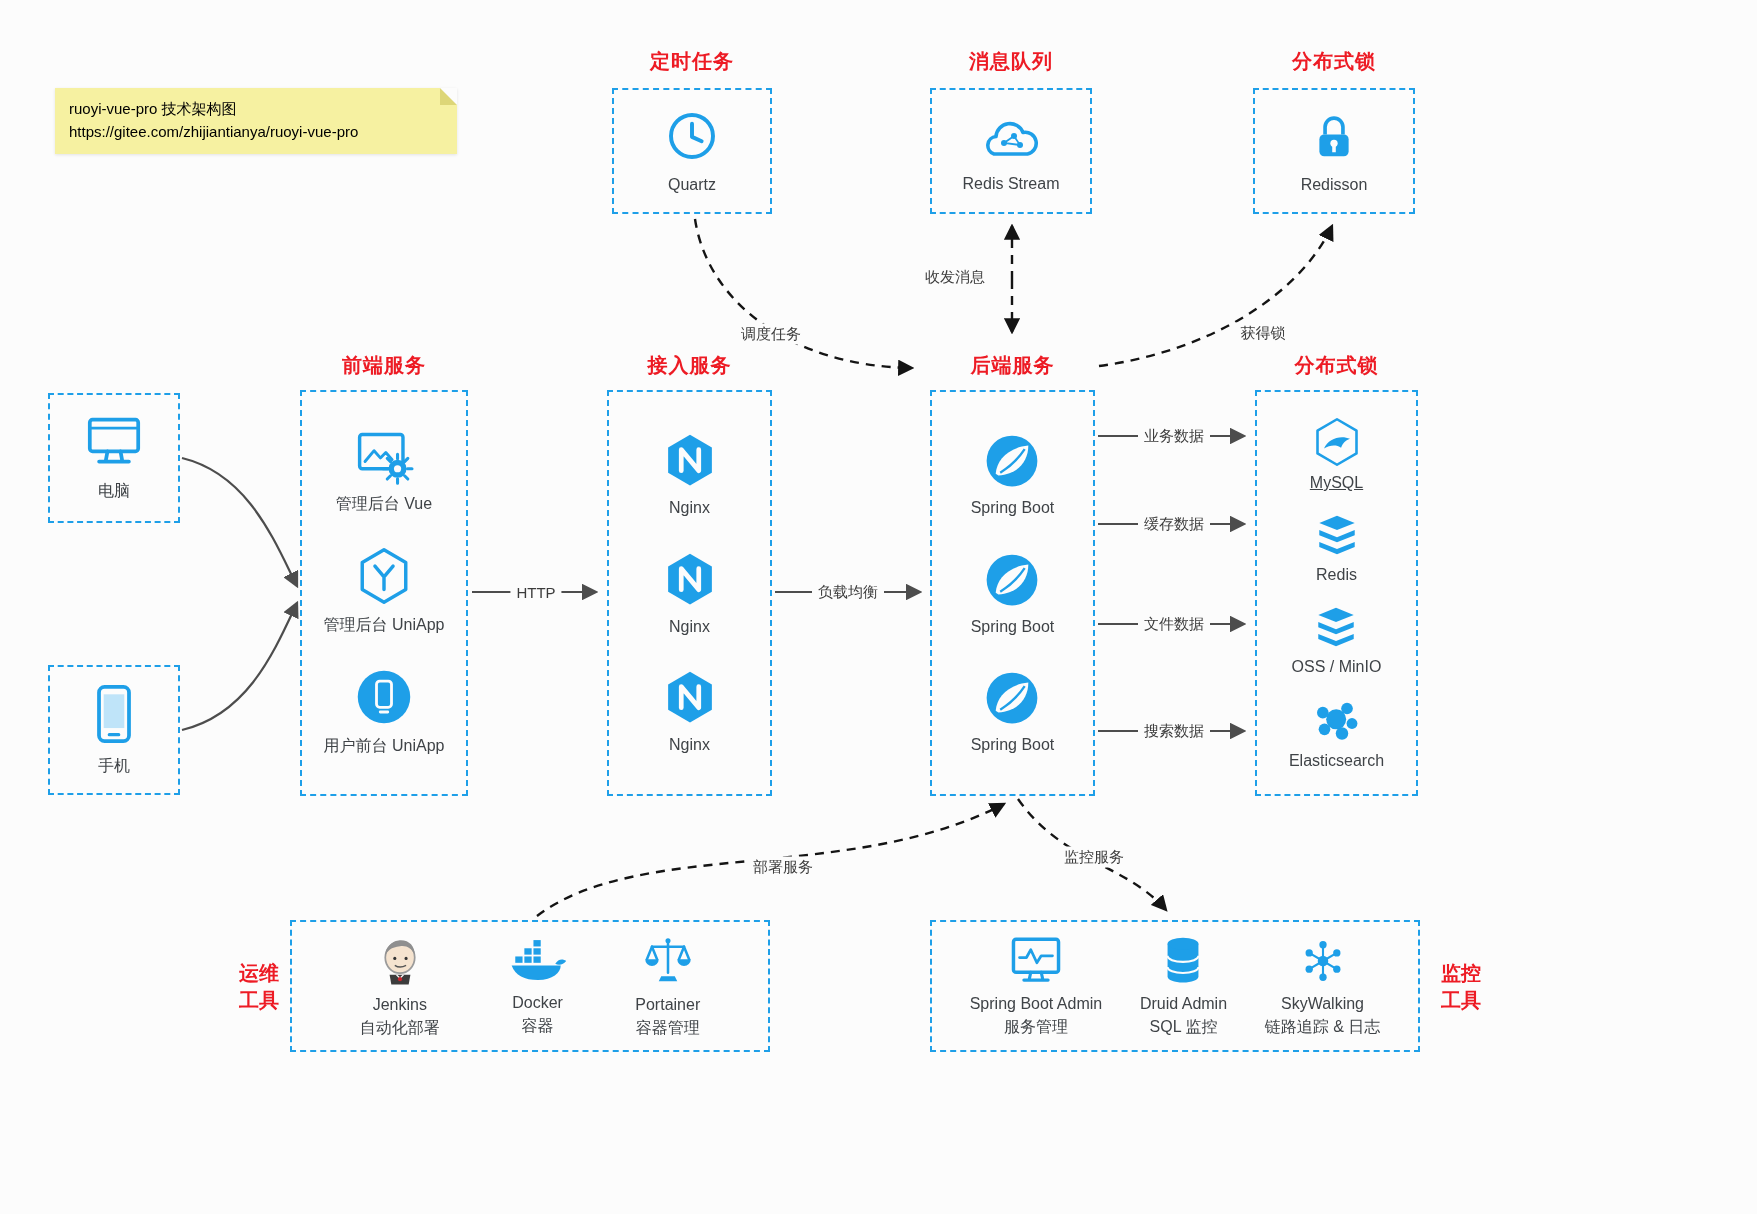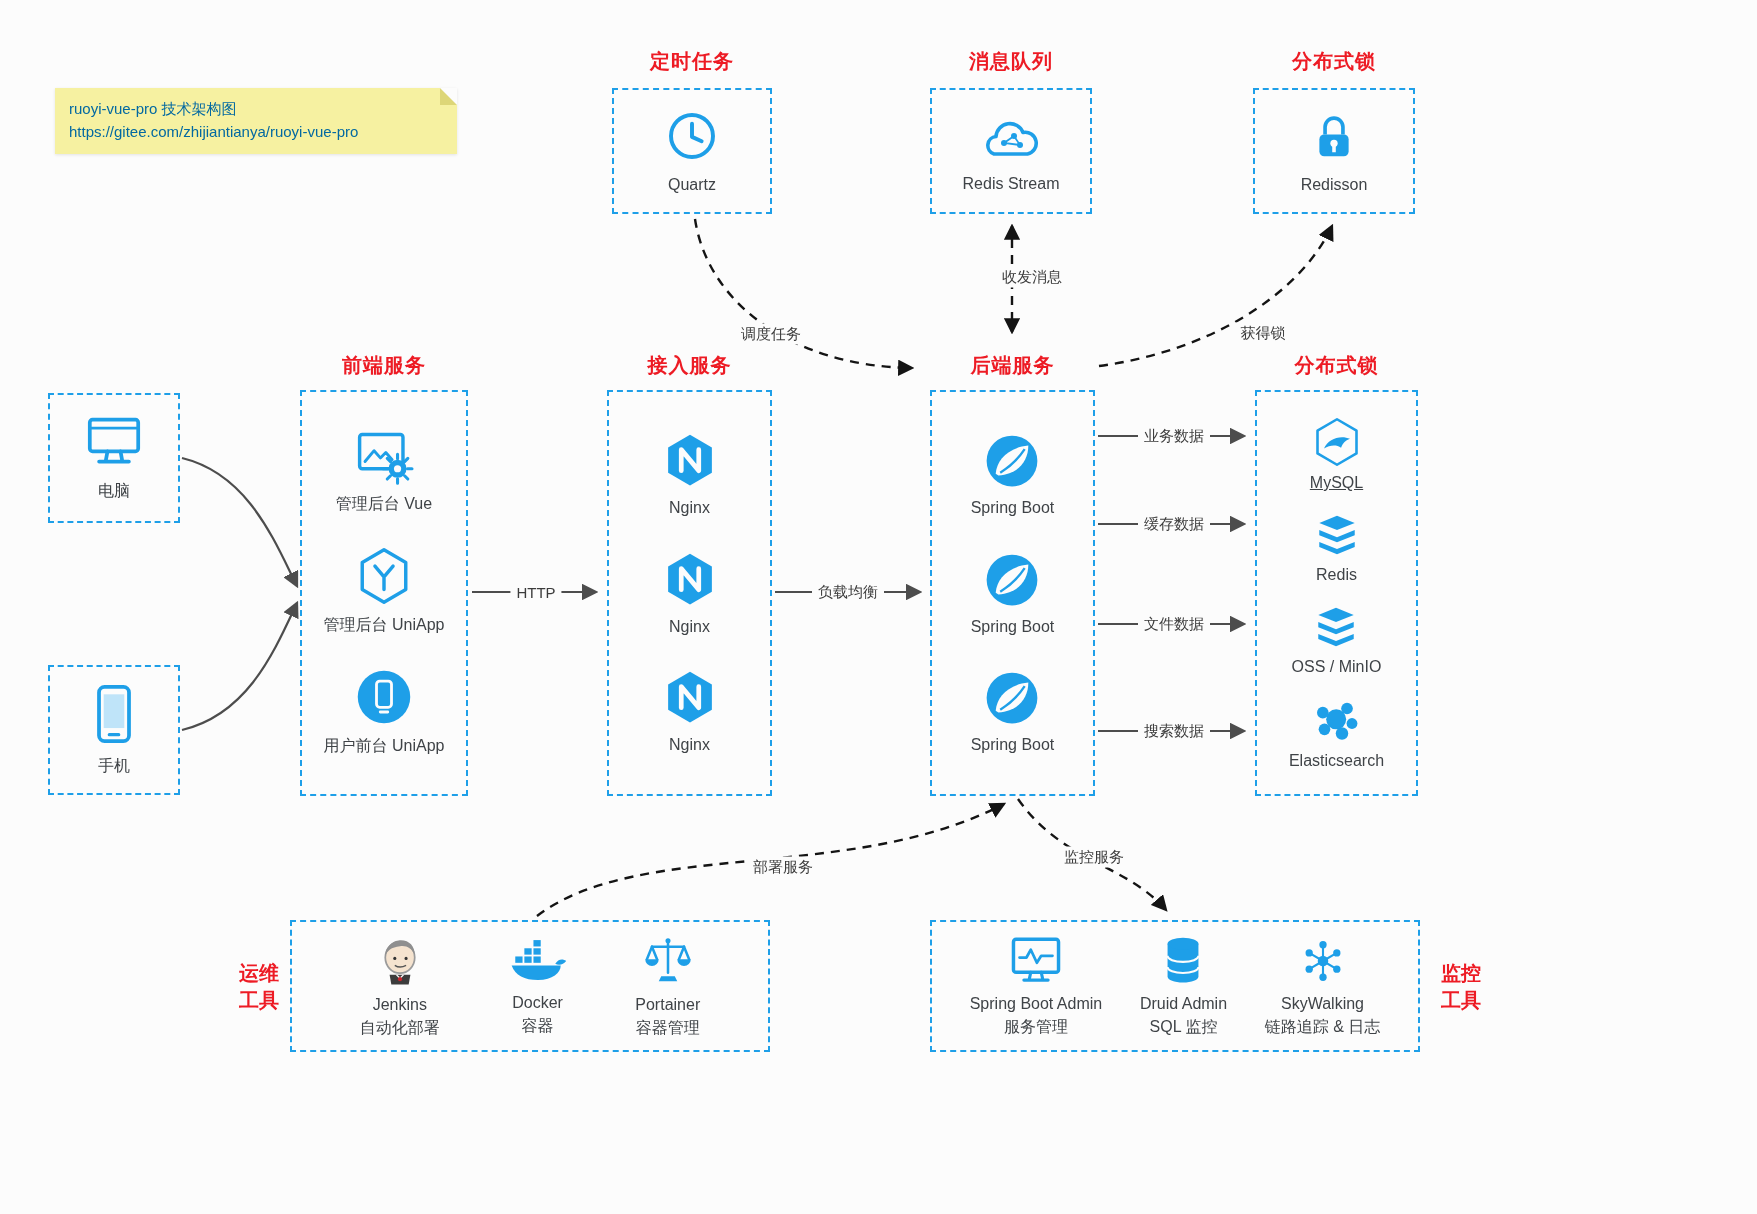--- a/index.html
+++ b/index.html
@@ -24,21 +24,21 @@
   .svc-title { position: absolute; text-align: center; color: #ed1b24; font-size: 20px; font-weight: bold; letter-spacing: 1px; white-space: nowrap; }
   .side-title { position: absolute; text-align: center; color: #ed1b24; font-size: 20px; font-weight: bold; line-height: 1.35; }
   .item-label { font-size: 16px; color: #3f4347; white-space: nowrap; }
   .tool-name, .tool-desc { font-size: 16px; line-height: 1.3; white-space: nowrap; color: #3f4347; }
 
   .edge-label { position: absolute; transform: translate(-50%, -50%); background: #fcfcfc; padding: 1px 6px; font-size: 15px; color: #3c3c3c; white-space: nowrap; }
 
   .note {
     position: absolute; left: 55px; top: 88px; width: 402px; height: 66px;
     background: #f6f1a1; padding: 9px 14px; font-size: 15px; line-height: 1.55;
-    color: #0369a1; box-shadow: 0 1px 3px rgba(0,0,0,.10);
+    color: #000000; box-shadow: 0 1px 3px rgba(0,0,0,.10);
   }
   .note::after {
     content: ""; position: absolute; right: 0; top: 0;
     border-width: 0 17px 17px 0; border-style: solid;
     border-color: #fcfcfc #fcfcfc #ddd677 #ddd677;
   }
   .icon { display: inline-flex; }
   .icon svg { display: block; }
 </style>
 </head>
@@ -405,18 +405,18 @@
     <div>工具</div>
   </div>
 
   <div class="edge-label" style="left:536px; top:592px;">HTTP</div>
   <div class="edge-label" style="left:848px; top:592px;">负载均衡</div>
   <div class="edge-label" style="left:1174px; top:436px;">业务数据</div>
   <div class="edge-label" style="left:1174px; top:524px;">缓存数据</div>
   <div class="edge-label" style="left:1174px; top:624px;">文件数据</div>
   <div class="edge-label" style="left:1174px; top:731px;">搜索数据</div>
   <div class="edge-label" style="left:771px; top:334px;">调度任务</div>
-  <div class="edge-label" style="left:1032px; top:277px;">收发消息</div>
+  <div class="edge-label" style="left:955px; top:277px;">收发消息</div>
   <div class="edge-label" style="left:1263px; top:333px;">获得锁</div>
   <div class="edge-label" style="left:783px; top:867px;">部署服务</div>
   <div class="edge-label" style="left:1094px; top:857px;">监控服务</div>
 
 </div>
 
 </body></html>

